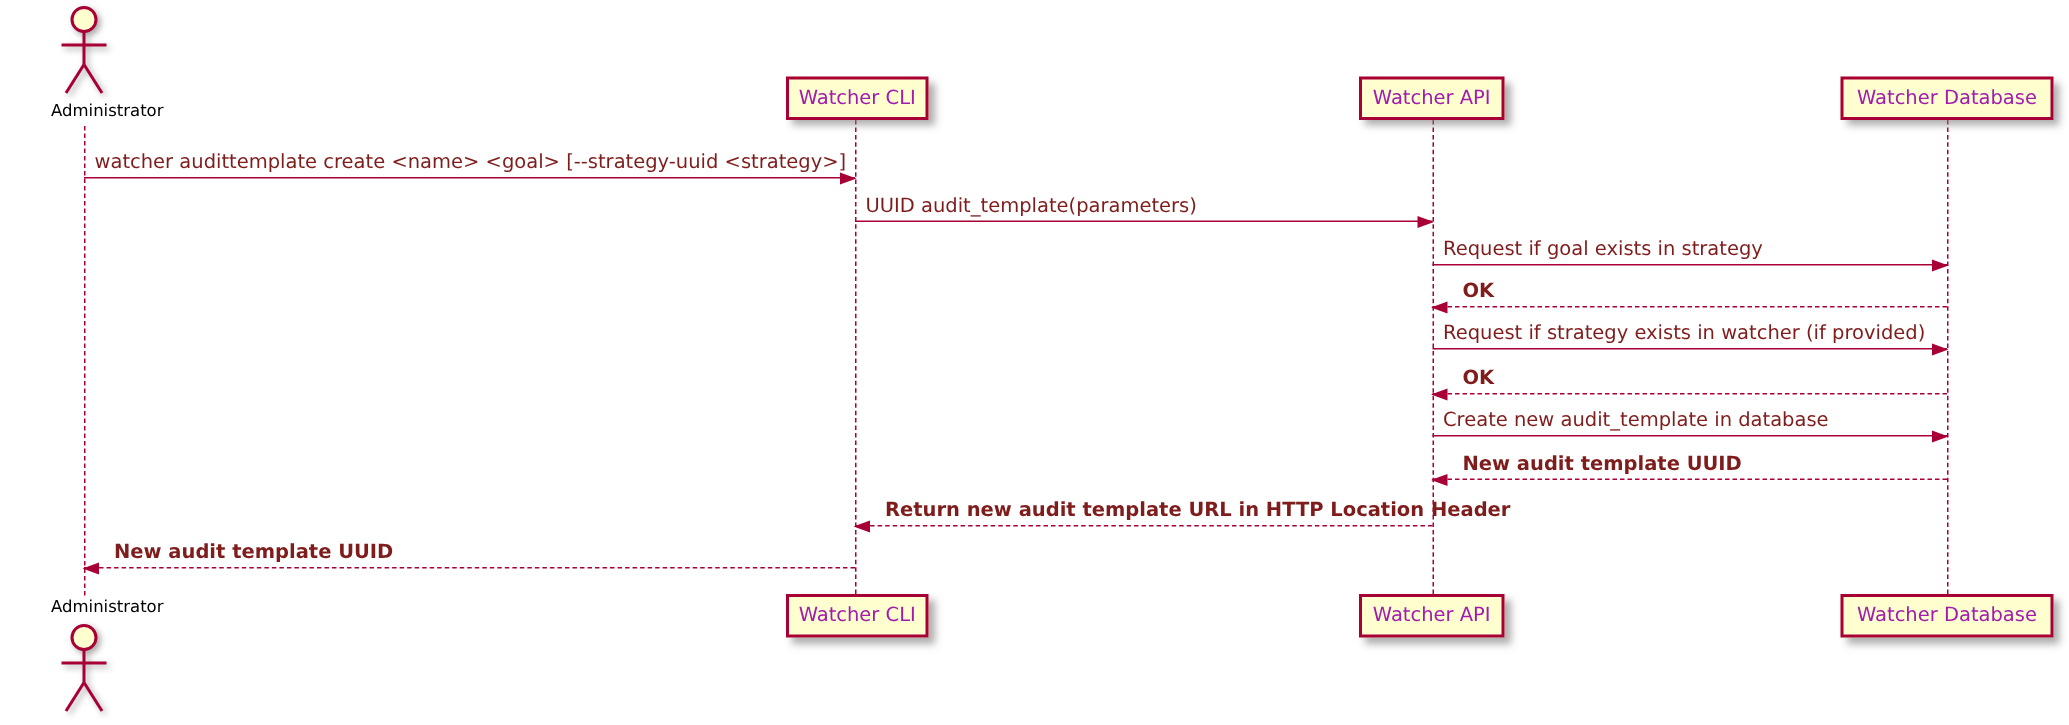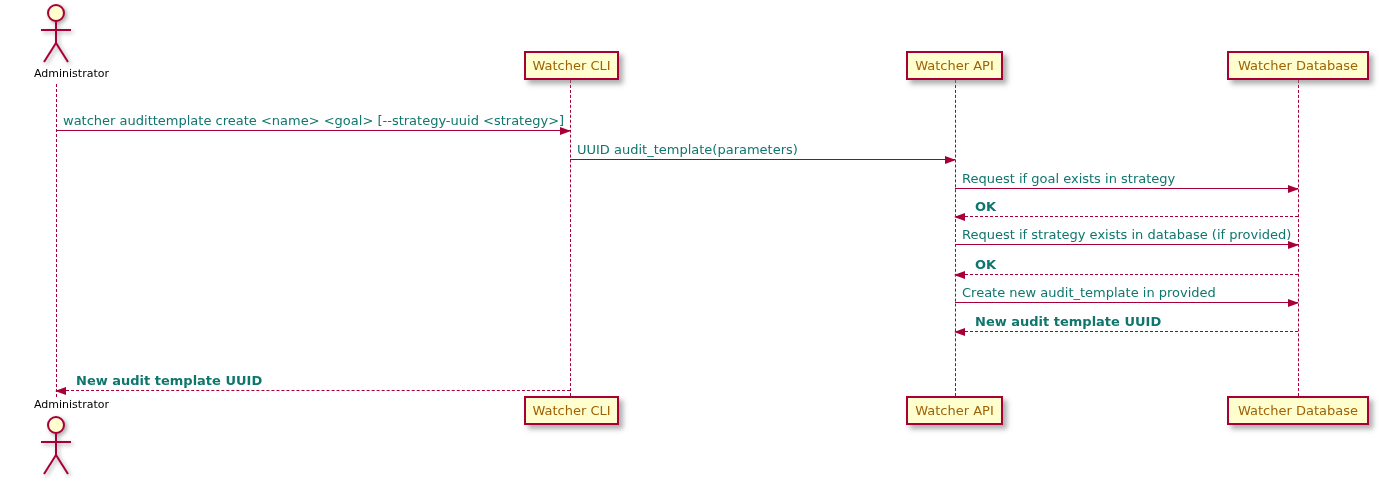--- a/index.html
+++ b/index.html
@@ -17,34 +17,34 @@
     position:absolute; width:0;
     border-left:1px dashed #A80036;
   }
   
   .participant {
     position:absolute; height:29px;
     background:#FEFECE;
     border:2px solid #A80036;
     box-shadow:4px 4px 5px rgba(130,130,130,0.65);
     display:flex; align-items:center; justify-content:center;
-    font-size:13px; line-height:13px; color:#a16207;
+    font-size:13px; line-height:13px; color:#a21caf;
     white-space:nowrap;
   }
   
   .actor-svg { position:absolute; filter:drop-shadow(2.5px 2.5px 2px rgba(130,130,130,0.7)); }
   .actor-label {
     position:absolute; font-size:11px; line-height:15px;
     text-align:right; white-space:nowrap;
   }
   
   .message { position:absolute; font-size:13px; }
   .msg-label {
     display:block; line-height:15px; padding-bottom:2px; padding-left:7px;
-    white-space:nowrap; color:#0f766e;margin-top:12px;
+    white-space:nowrap; color:#7f1d1d;
   }
   .message.left .msg-label { padding-left:20px;font-weight:bold; }
   .msg-line { position:relative; height:0; border-top:1px solid #A80036; }
   .message.dashed .msg-line { border-top-style:dashed; }
   .arrowhead {
     position:absolute; top:-4px; width:0; height:0;
     border-top:4px solid transparent; border-bottom:4px solid transparent;
   }
   .message.right .arrowhead { right:-1px; border-left:11px solid #A80036; }
   .message.left  .arrowhead { left:-1px;  border-right:11px solid #A80036; }
@@ -94,47 +94,53 @@
   </div>
 
   <div class="message dashed left" style="left:955px;top:187px;width:343px;">
     <span class="msg-label">OK</span>
     <div class="msg-line">
         <span class="arrowhead"></span>
       </div>
   </div>
 
   <div class="message solid right" style="left:955px;top:215px;width:343px;">
-    <span class="msg-label">Request if strategy exists in database (if provided)</span>
+    <span class="msg-label">Request if strategy exists in watcher (if provided)</span>
     <div class="msg-line">
         <span class="arrowhead"></span>
       </div>
   </div>
 
   <div class="message dashed left" style="left:955px;top:245px;width:343px;">
     <span class="msg-label">OK</span>
     <div class="msg-line">
         <span class="arrowhead"></span>
       </div>
   </div>
 
   <div class="message solid right" style="left:955px;top:273px;width:343px;">
-    <span class="msg-label">Create new audit_template in provided</span>
+    <span class="msg-label">Create new audit_template in database</span>
     <div class="msg-line">
         <span class="arrowhead"></span>
       </div>
   </div>
 
   <div class="message dashed left" style="left:955px;top:302px;width:343px;">
     <span class="msg-label">New audit template UUID</span>
     <div class="msg-line">
         <span class="arrowhead"></span>
       </div>
   </div>
 
+  <div class="message dashed left" style="left:570px;top:333px;width:385px;">
+    <span class="msg-label">Return new audit template URL in HTTP Location Header</span>
+    <div class="msg-line">
+        <span class="arrowhead"></span>
+      </div>
+  </div>
 
   <div class="message dashed left" style="left:56px;top:361px;width:514px;">
     <span class="msg-label">New audit template UUID</span>
     <div class="msg-line">
         <span class="arrowhead"></span>
       </div>
   </div>
 
   <div class="participant" style="left:524px; top:396px; width:95px;">Watcher CLI</div>
   <div class="participant" style="left:906px; top:396px; width:97px;">Watcher API</div>

